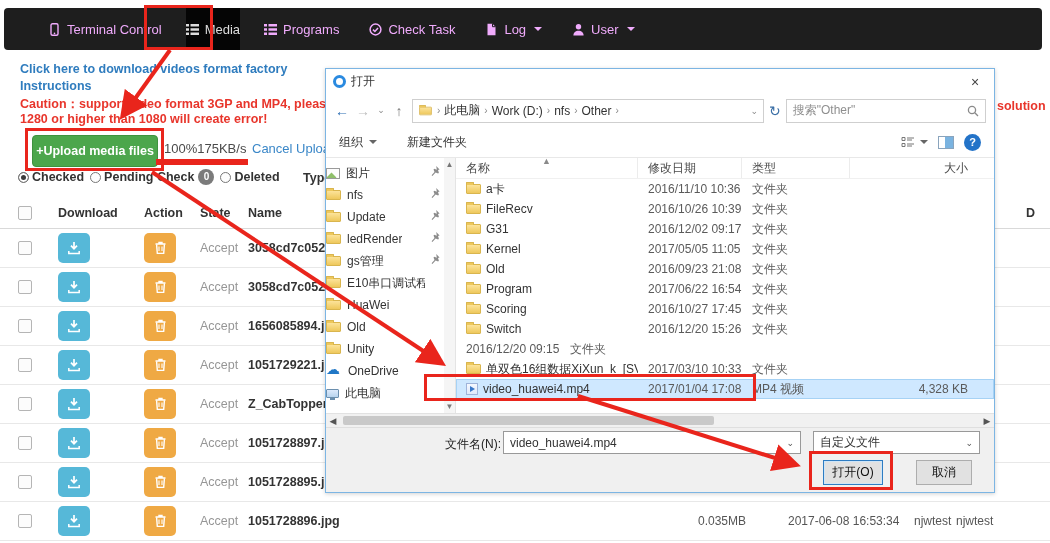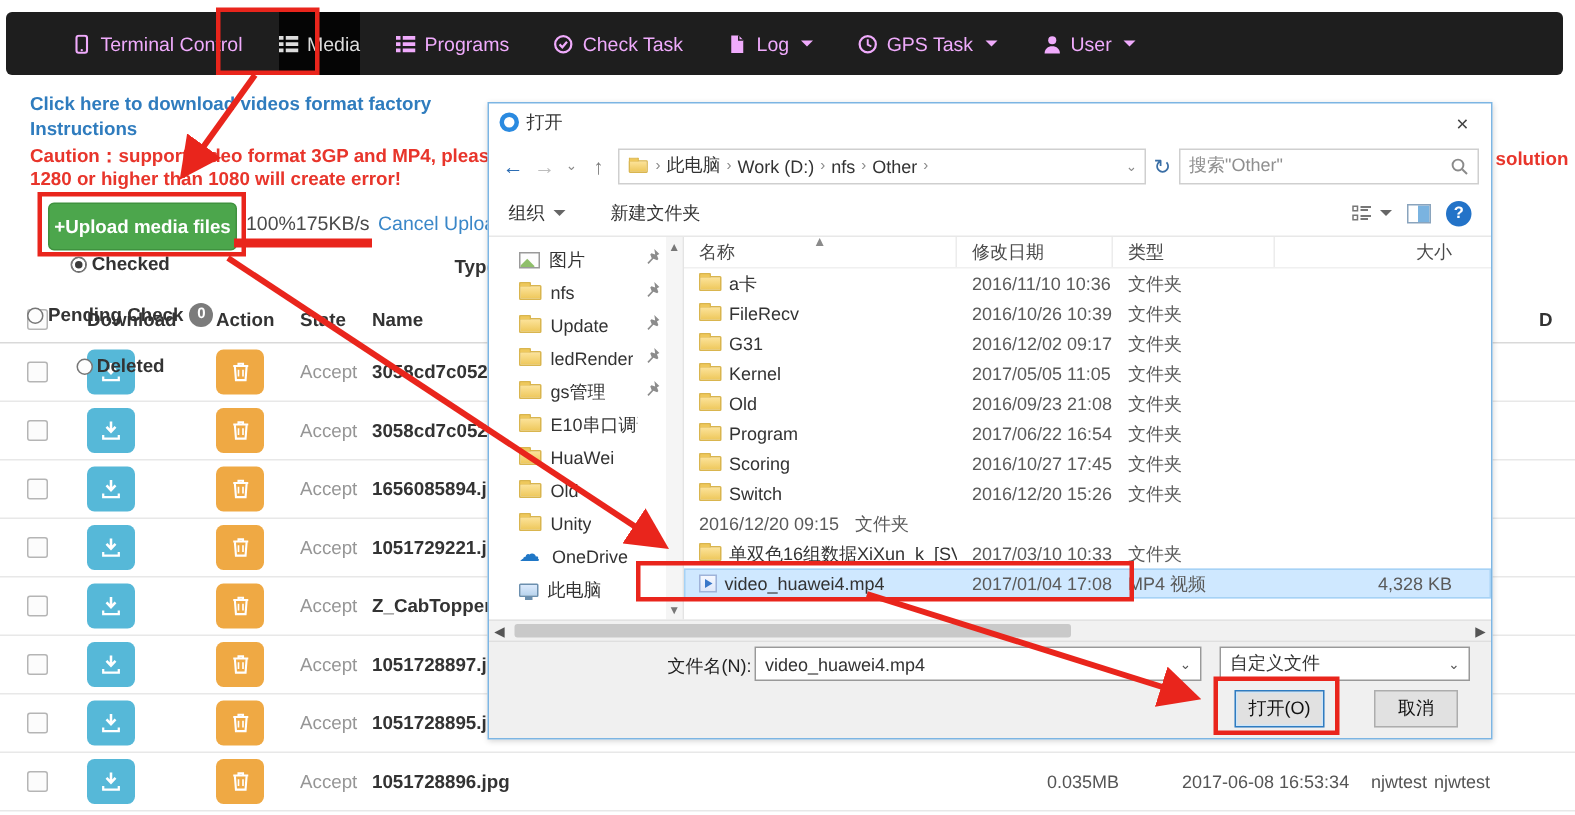--- a/index.html
+++ b/index.html
@@ -19,21 +19,21 @@
   
   .abs{position:absolute;}
   .bluelink{color:#2f7cbe;font-weight:bold;font-size:12.5px;white-space:nowrap;cursor:pointer;}
   .caution{color:#e8352b;font-weight:bold;font-size:12.5px;white-space:nowrap;}
   .upload-btn{position:absolute;left:32px;top:135px;width:124px;height:30px;background:#4ca64c;
     border:1px solid #3f923f;border-radius:4px;color:#fff;font-size:12.5px;font-weight:bold;
     display:flex;align-items:center;justify-content:center;cursor:pointer;z-index:1;}
   .progress-txt{position:absolute;left:164px;top:141px;font-size:13px;color:#4a4a4a;}
   .cancel-link{position:absolute;left:252px;top:141px;font-size:13px;color:#3a87c8;cursor:pointer;}
 
-  .filter-row{position:absolute;left:18px;top:169px;display:flex;align-items:center;gap:19px;z-index:1;flex-direction:column;}
+  .filter-row{position:absolute;left:18px;top:169px;display:flex;align-items:center;gap:6px;z-index:1;}
   .radio-opt{display:flex;align-items:center;gap:3px;font-size:12.5px;font-weight:bold;color:#333;cursor:pointer;}
   .radio{width:11px;height:11px;border:1px solid #777;border-radius:50%;background:#fdfdfd;box-sizing:border-box;position:relative;}
   .radio-opt.on .radio{background:#3c3c3c;box-shadow:inset 0 0 0 2px #fff;}
   .badge{min-width:16px;height:16px;border-radius:8px;background:#7b7b7b;color:#fff;font-size:10px;
     line-height:16px;text-align:center;font-weight:bold;margin-left:1px;}
   .badge:empty{display:none;}
   .type-box{position:absolute;left:303px;top:168px;display:flex;align-items:center;gap:5px;
     font-size:12.5px;font-weight:bold;color:#333;z-index:1;}
   .type-select{width:46px;height:19px;border:1px solid #ababab;font-size:12px;font-weight:normal;
     display:flex;align-items:center;padding:0 5px;background:#fff;box-sizing:border-box;}
@@ -79,21 +79,21 @@
     border-bottom:1px solid #e8e8e8;flex:0 0 auto;}
   .tool-item{display:flex;align-items:center;gap:4px;cursor:pointer;color:#333;}
   .tool-sep{width:18px;}
   .tool-right{margin-left:auto;display:flex;align-items:center;gap:10px;}
   .pane-icon{width:14px;height:11px;border:1px solid #8aa4bd;background:linear-gradient(90deg,#fff 45%,#7ab3e0 45%);cursor:pointer;}
   .help-btn{width:17px;height:17px;border-radius:50%;background:#2373c8;color:#fff;font-size:11px;
     font-weight:bold;display:flex;align-items:center;justify-content:center;cursor:pointer;}
 
   .dlg-body{flex:1;display:flex;min-height:0;}
   .sidebar{width:118px;padding-top:4px;overflow:hidden;flex:0 0 auto;}
-  .side-row{height:22px;display:flex;align-items:center;gap:6px;padding-left:20px;cursor:pointer;white-space:nowrap;}
+  .side-row{height:22px;display:flex;align-items:center;gap:6px;cursor:pointer;white-space:nowrap;}
   .side-row .lbl{overflow:hidden;text-overflow:clip;}
   .pin{margin-left:auto;margin-right:4px;visibility:hidden;flex:0 0 auto;}
   .side-row.pinned .pin{visibility:visible;}
   .side-scroll{width:11px;background:#f5f5f5;display:flex;flex-direction:column;align-items:center;
     justify-content:space-between;font-size:8px;color:#777;padding:2px 0;flex:0 0 auto;cursor:pointer;}
   .vdiv{width:1px;background:#e4e4e4;flex:0 0 auto;}
 
   .listpane{flex:1;position:relative;min-width:0;}
   .flist-head{display:flex;height:20px;align-items:center;font-size:12px;color:#4a4a4a;
     border-bottom:1px solid #f0f0f0;}
@@ -186,28 +186,20 @@
     <div class="nav-item">
       <svg width="13" height="13" viewBox="0 0 13 13">
           <path d="M2.5 0.7h5l3 3v8.6h-8z" fill="currentColor"></path>
           <path d="M7.5 0.7v3h3" fill="none" stroke="#1e1e1e" stroke-width="1"></path>
         </svg>
       <span>Log</span>
       <span class="caret"></span>
     </div>
     <div class="nav-item">
       <svg width="13" height="13" viewBox="0 0 13 13">
-          <circle cx="6.5" cy="6.5" r="5.4" fill="none" stroke="currentColor" stroke-width="1.5"></circle>
-          <path d="M6.5 3.2v3.5l2.4 1.3" fill="none" stroke="currentColor" stroke-width="1.3"></path>
-        </svg>
-      <span>GPS Task</span>
-      <span class="caret"></span>
-    </div>
-    <div class="nav-item">
-      <svg width="13" height="13" viewBox="0 0 13 13">
           <circle cx="6.5" cy="3.8" r="2.7" fill="currentColor"></circle>
           <path d="M1.4 12.6c0-3 2.2-4.8 5.1-4.8s5.1 1.8 5.1 4.8z" fill="currentColor"></path>
         </svg>
       <span>User</span>
       <span class="caret"></span>
     </div>
   </div>
 
   <div class="abs bluelink" style="left:20px;top:62px;">Click here to download videos format factory</div>
   <div class="abs bluelink" style="left:20px;top:79px;">Instructions</div>

